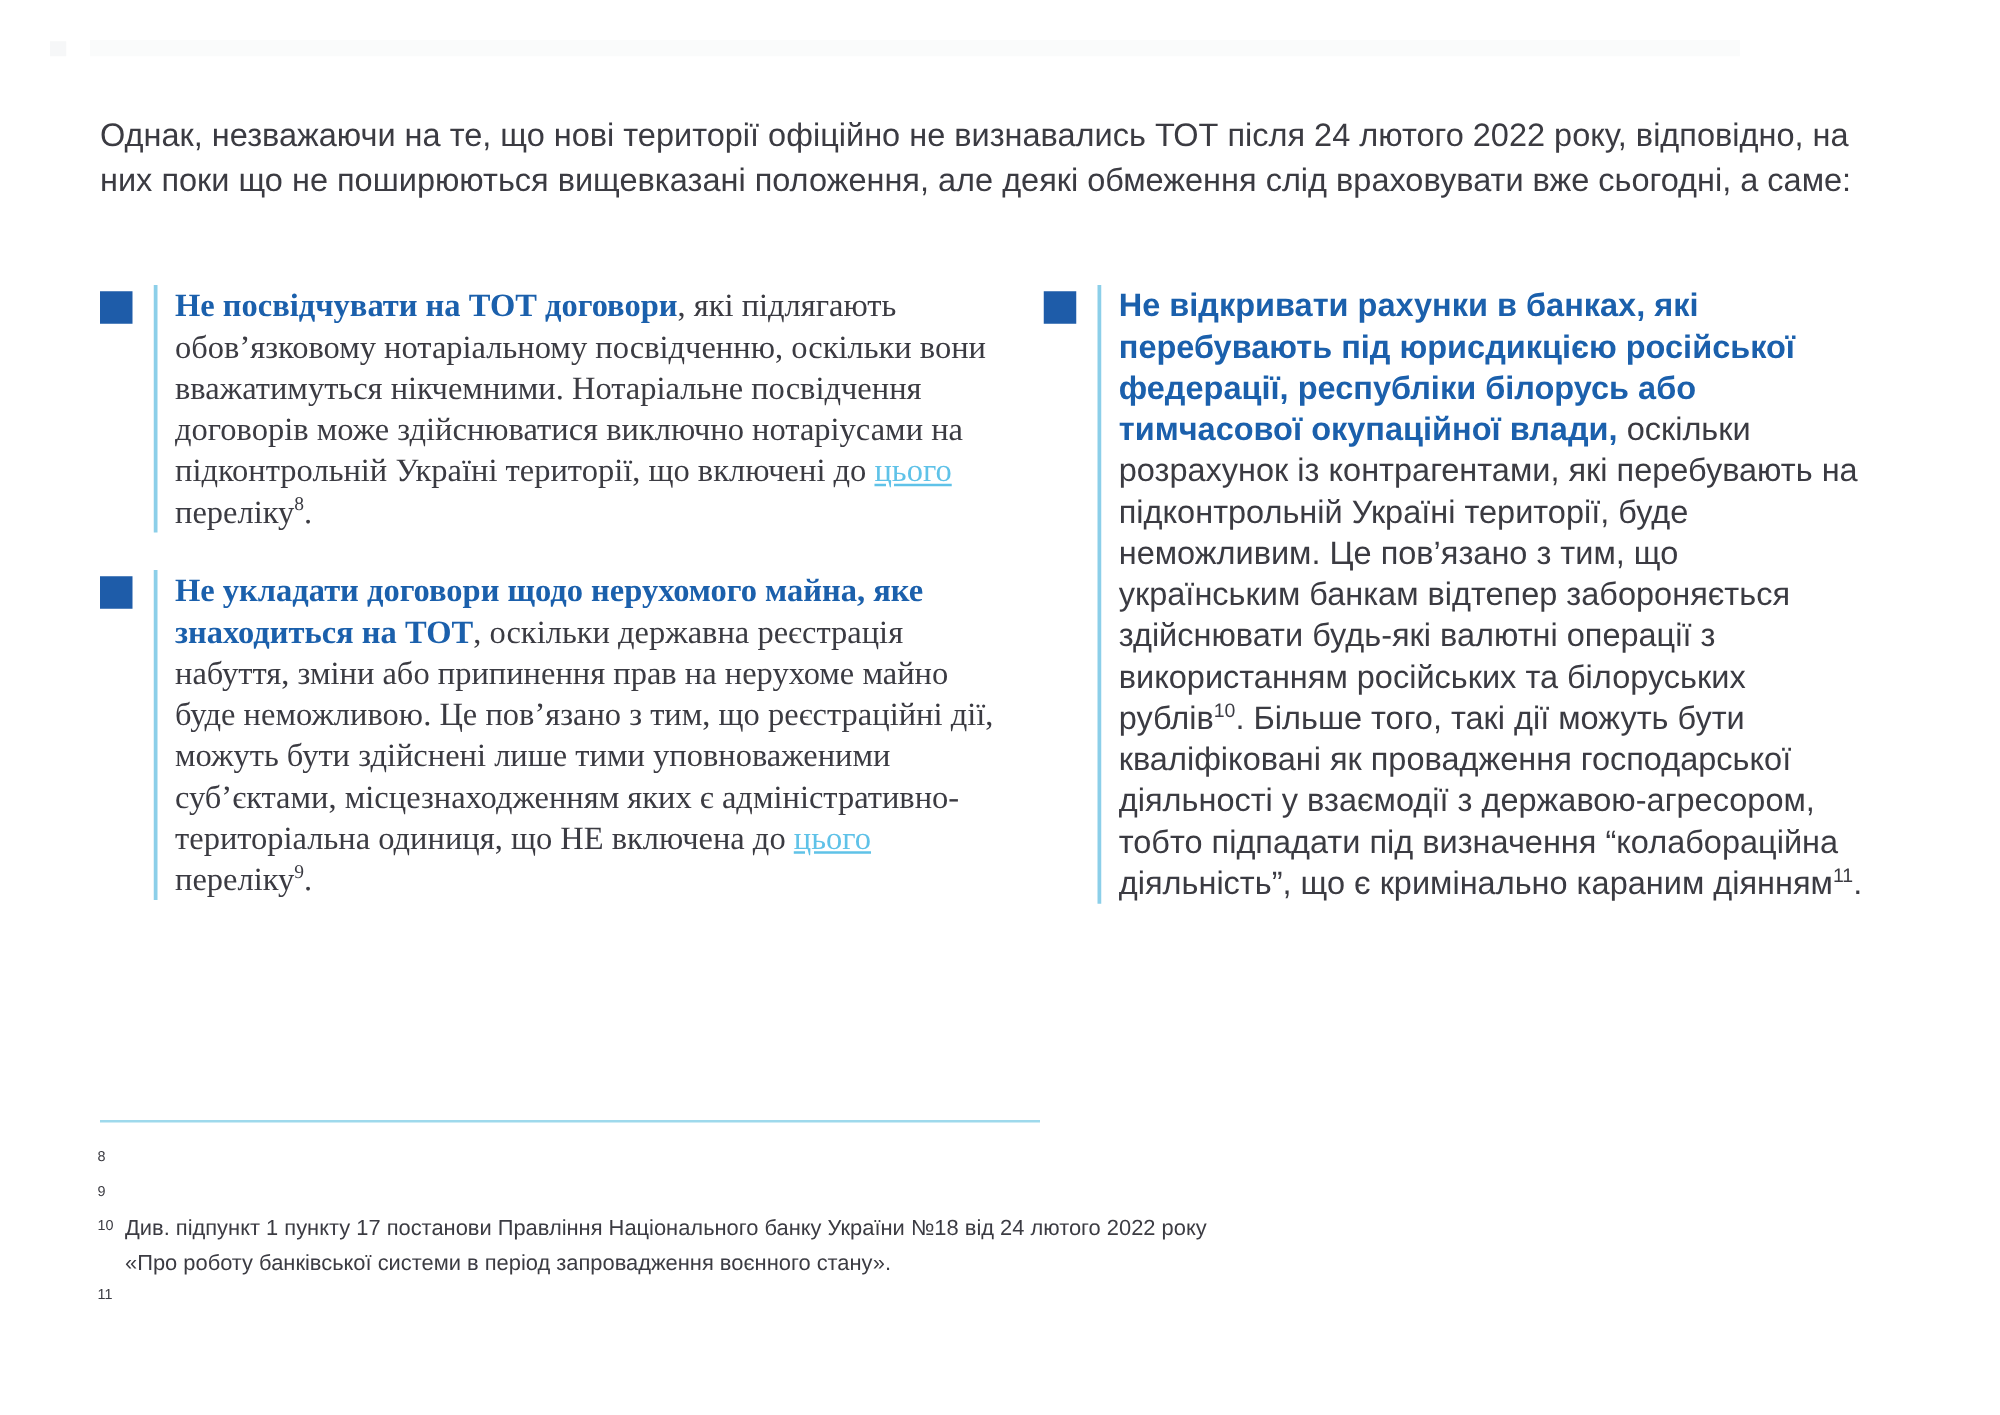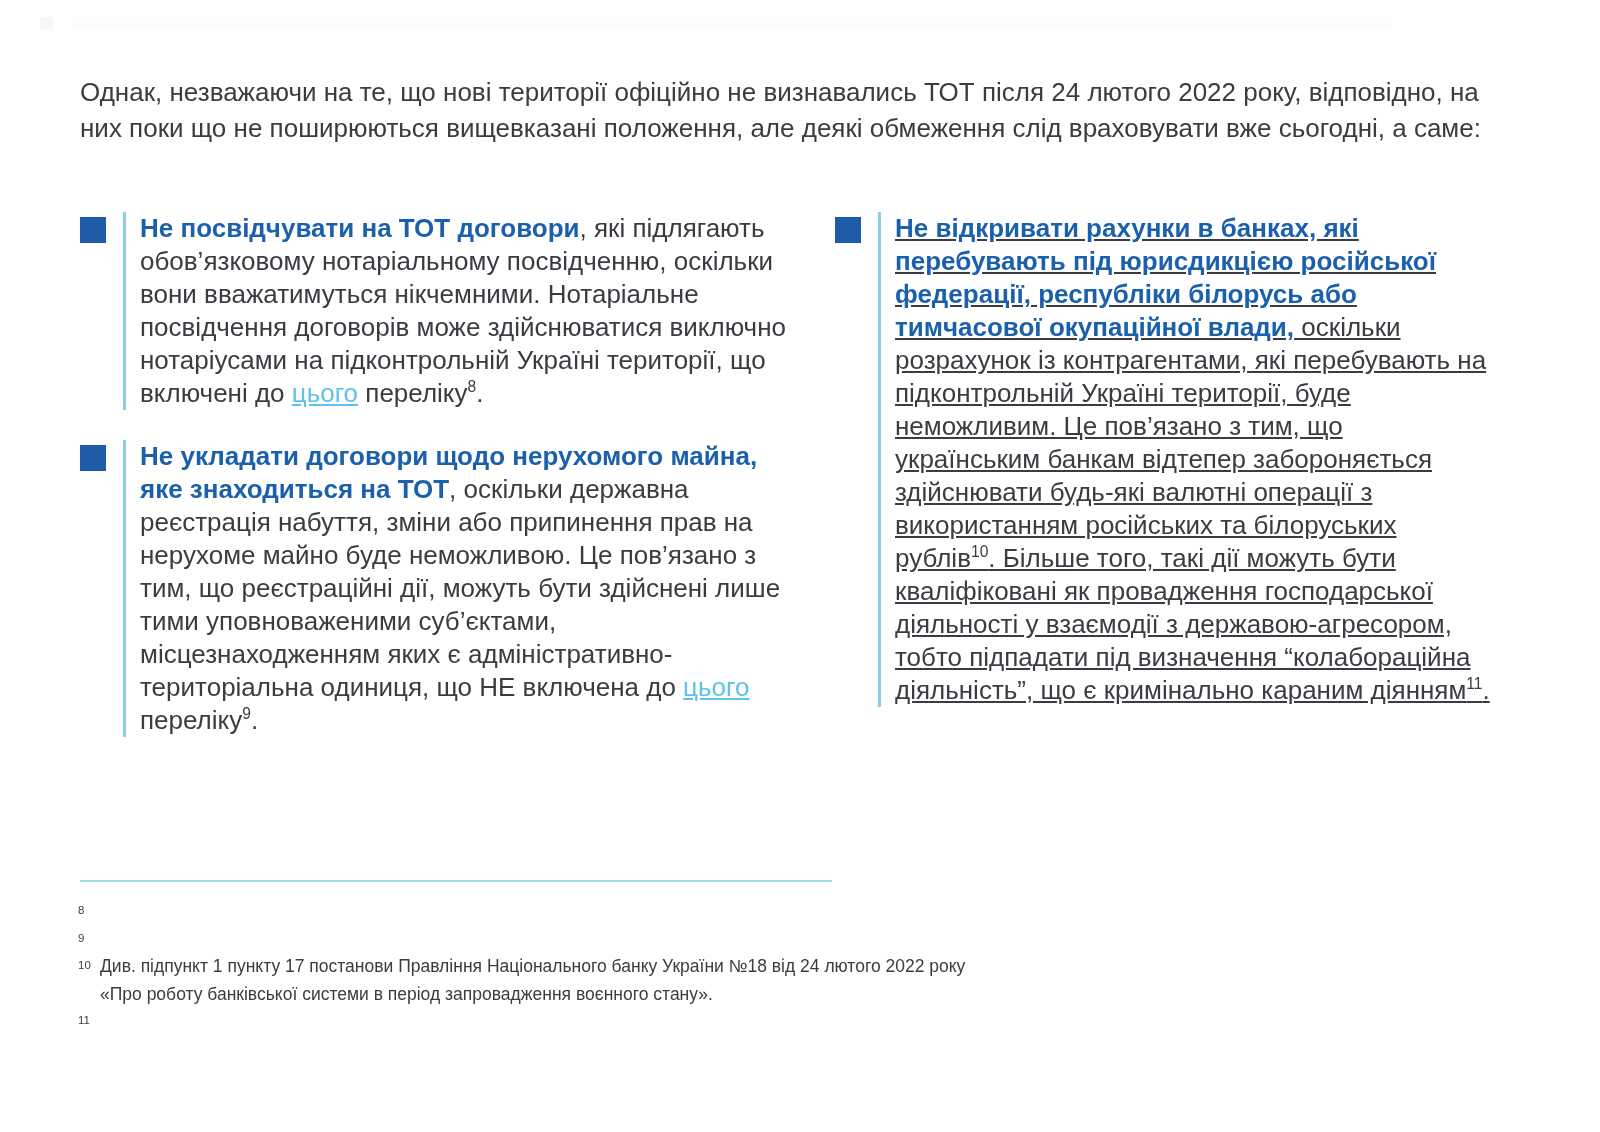--- a/index.html
+++ b/index.html
@@ -12,20 +12,21 @@
   }
   html,body{margin:0;padding:0;background:#ffffff;}
   .page{
     position:relative;
     width:1600px;
     height:1084px;
     background:#ffffff;
     overflow:hidden;
     font-family:"Liberation Sans","DejaVu Sans",sans-serif;
     color:var(--text-dark);
+    margin-top:16px;
   }
   
   .faded-strip{
     position:absolute;
     left:72px;top:16px;width:1320px;height:13px;
     background:#fafbfb;
   }
   .faded-dot{
     position:absolute;
     left:40px;top:17px;width:13px;height:12px;
@@ -39,22 +40,22 @@
     line-height:36px;
     color:var(--text-dark);
   }
   .columns{
     position:absolute;
     left:80px;top:212px;width:1440px;
   }
   .column{
     position:absolute;top:0;
   }
-  .column.left{left:0;width:720px;}
-  .column.right{left:755px;width:665px;text-decoration:underline;}
+  .column.left{left:0;width:720px;font-family:Liberation Serif, serif;}
+  .column.right{left:755px;width:665px;}
   .bullet{
     display:flex;
     align-items:stretch;
     margin-bottom:30px;
   }
   .square{
     flex:0 0 auto;
     width:26px;height:26px;
     margin-top:5px;
     background:var(--accent-blue);

